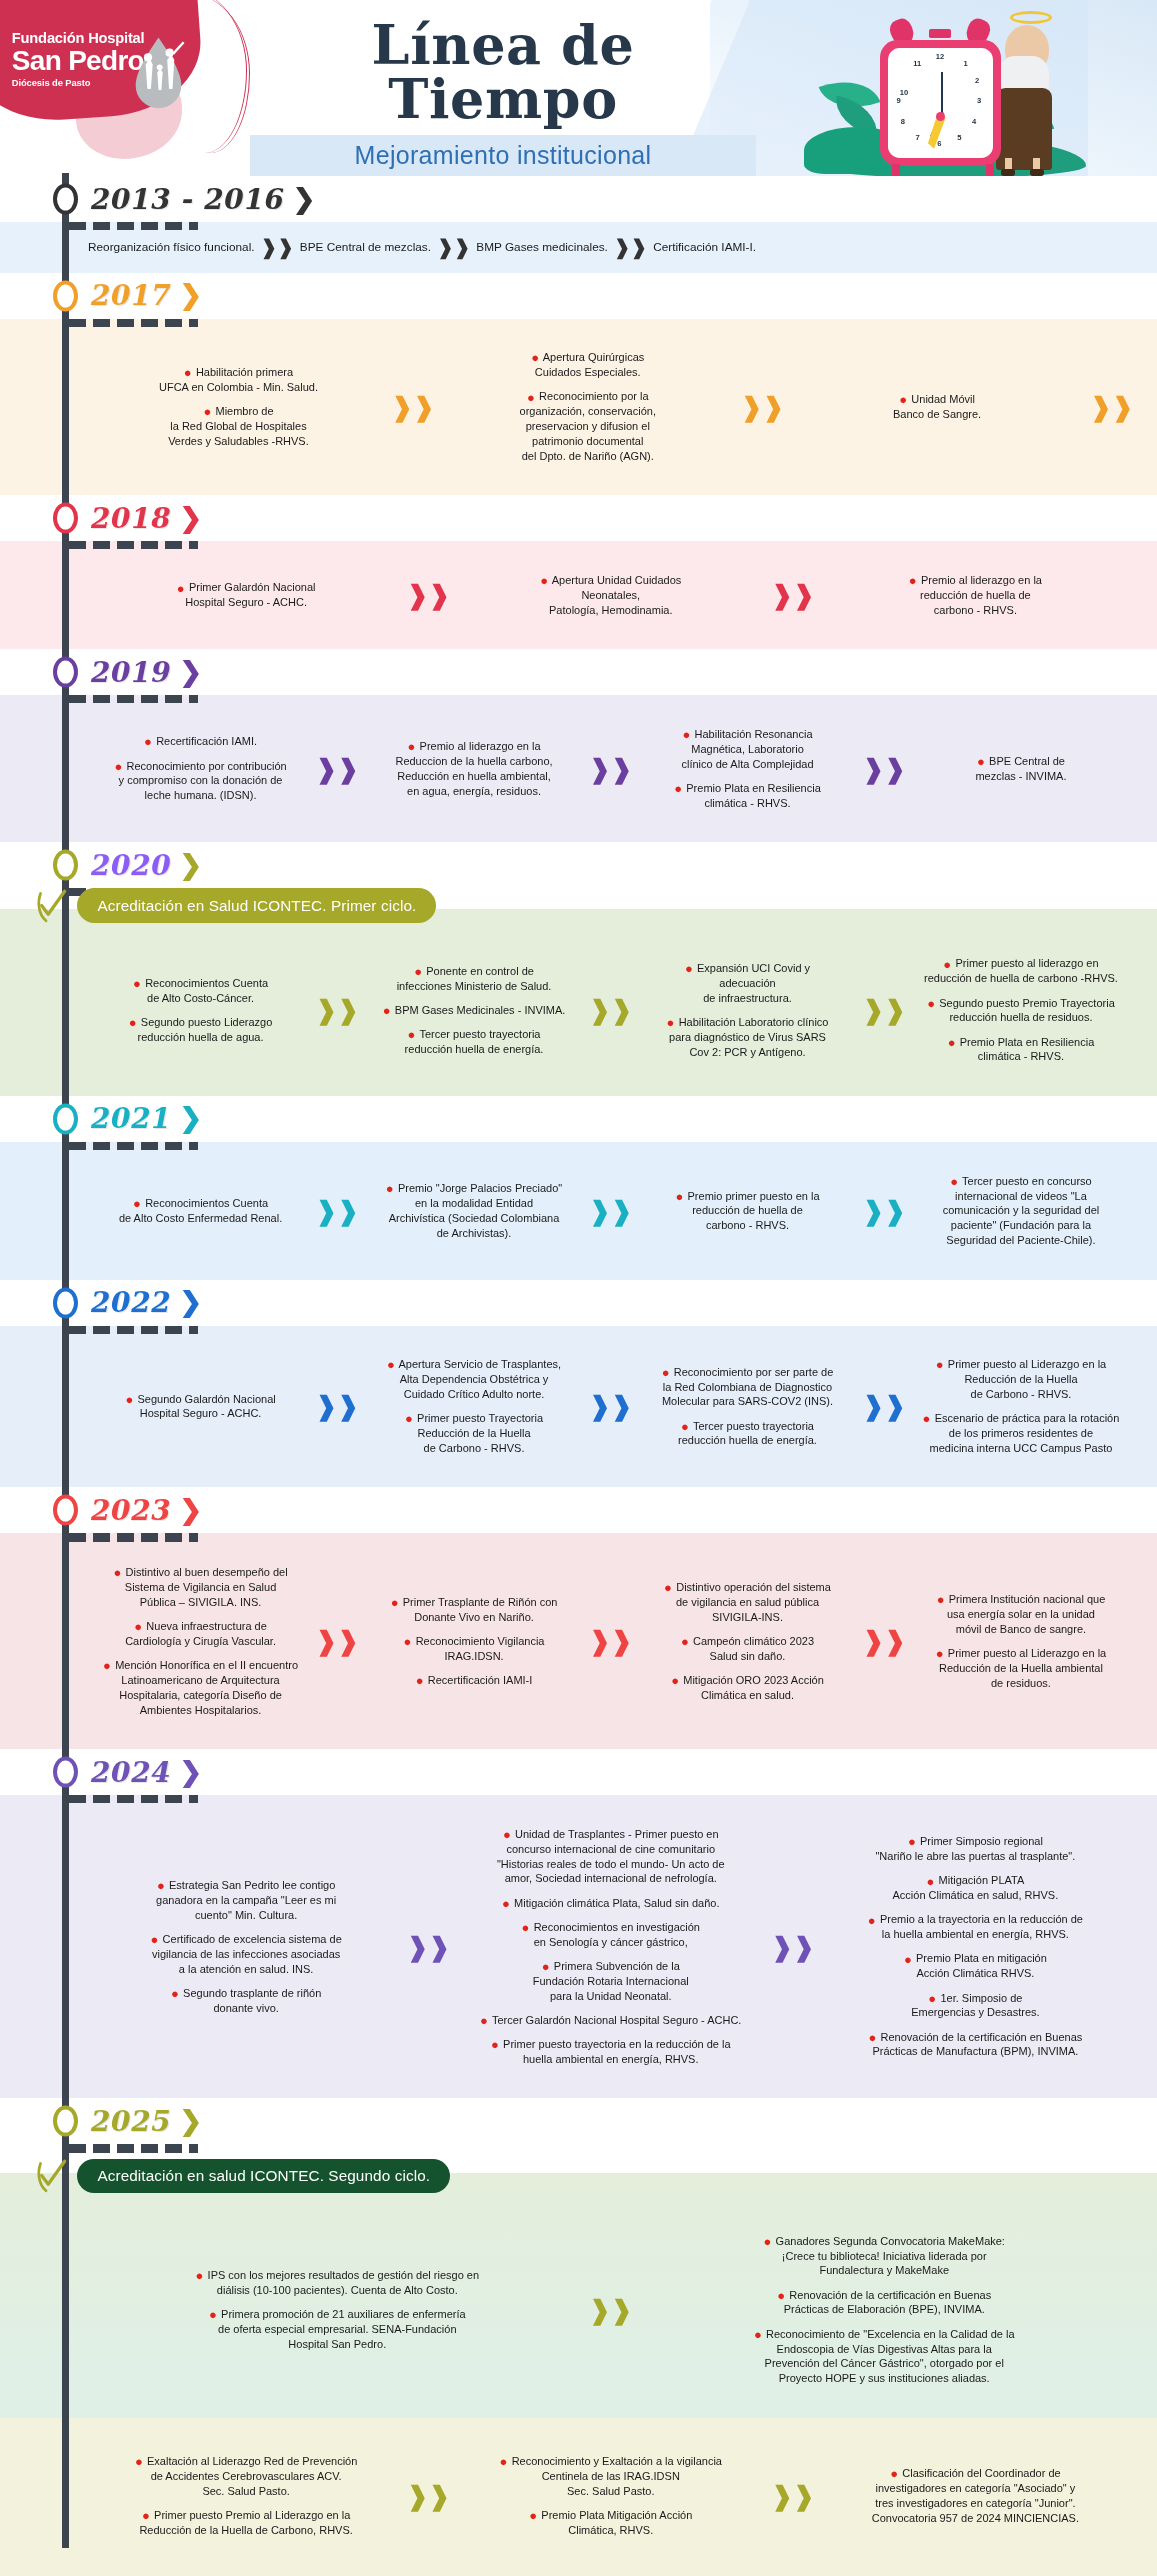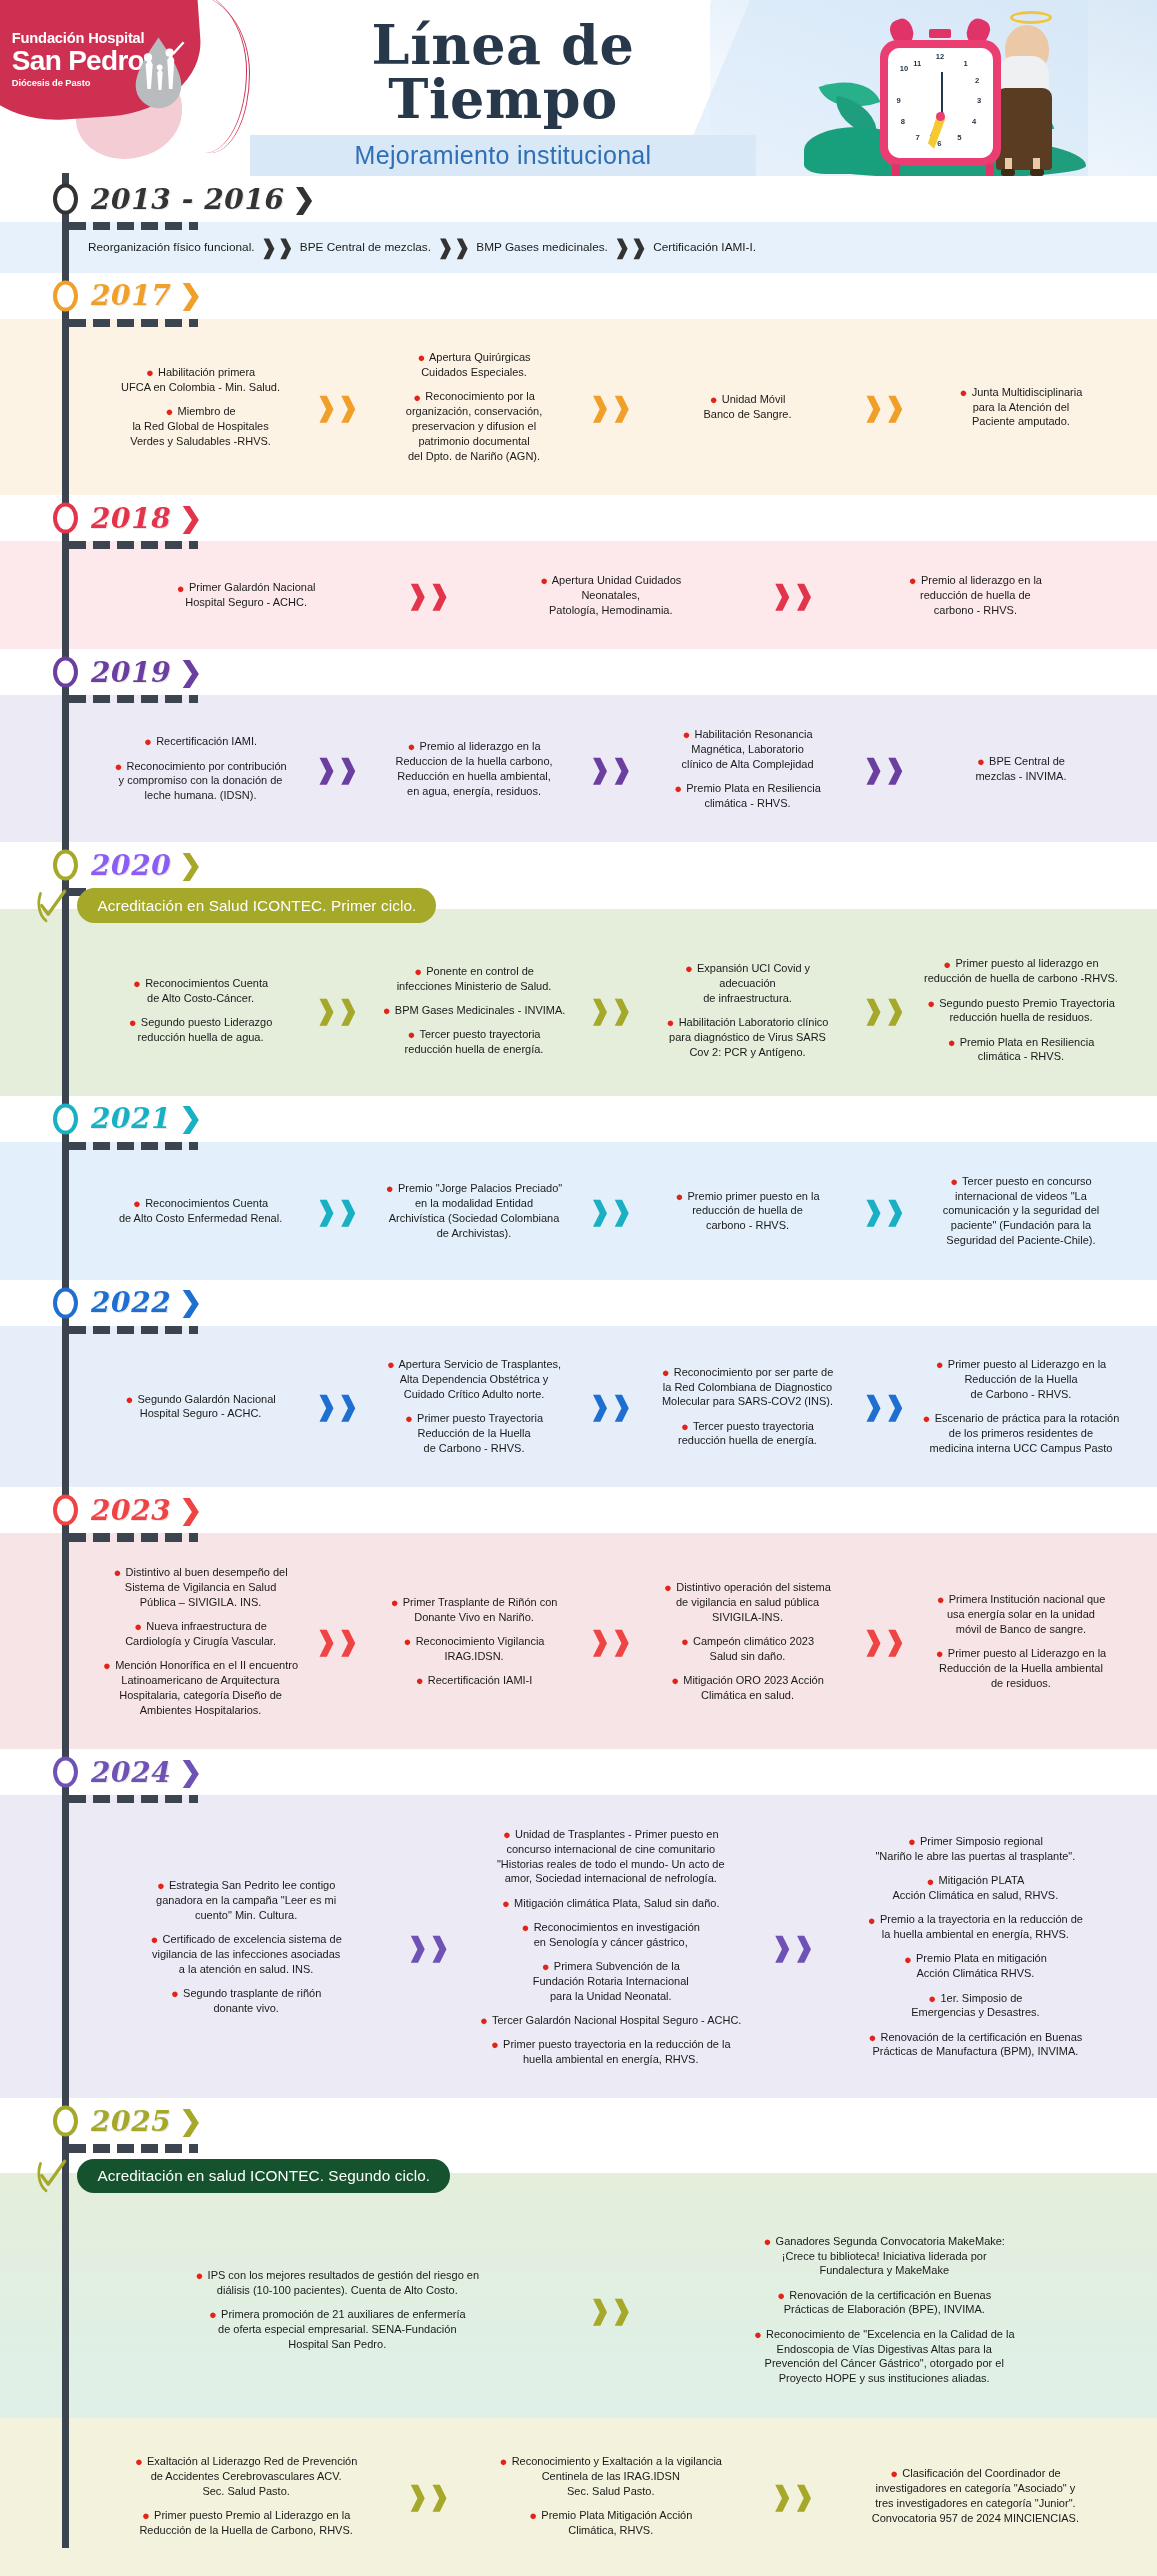--- a/index.html
+++ b/index.html
@@ -192,21 +192,21 @@
           <div class="clock-num" style="left:50%;top:3.5px;margin-left:-4.7px;">12</div>
           <div class="clock-num" style="left:72%;top:10.6px;">1</div>
           <div class="clock-num" style="left:83%;top:28px;">2</div>
           <div class="clock-num" style="left:85%;top:48px;">3</div>
           <div class="clock-num" style="left:80%;top:69px;">4</div>
           <div class="clock-num" style="left:66%;top:85px;">5</div>
           <div class="clock-num" style="left:47%;top:91px;">6</div>
           <div class="clock-num" style="left:26%;top:85px;">7</div>
           <div class="clock-num" style="left:12%;top:69px;">8</div>
           <div class="clock-num" style="left:8%;top:48px;">9</div>
-          <div class="clock-num" style="left:11%;top:16px;text-align:right;">10</div>
+          <div class="clock-num" style="left:11%;top:40px;text-align:right;">10</div>
           <div class="clock-num" style="left:24%;top:10.6px;">11</div>
           <div class="hand-m"></div>
           <div style="position:absolute;left:50%;top:58%;width:2.9px;height:27px;background:#22364a;transform-origin:top center;transform:rotate(24deg);"></div>
           <div style="position:absolute;left:38%;top:60%;width:17.6px;height:35px;background:#f6c931;clip-path:polygon(55% 0,100% 12%,35% 100%,0 84%);"></div>
           <div class="pivot"></div>
         </div>
       </div>
       <div class="clock-foot" style="left:94px;top:158px;"></div>
       <div class="clock-foot" style="left:188px;top:158px;"></div>
     </div>
@@ -264,23 +264,20 @@
             <div class="arrow" style="color:#f0a029">❱❱</div>
             <div class="col">
               <div class="item"><span class="bullet">●</span> Apertura Quirúrgicas<br>Cuidados Especiales.</div>
               <div class="item"><span class="bullet">●</span> Reconocimiento por la<br>organización, conservación,<br>preservacion y difusion el<br>patrimonio documental<br>del Dpto. de Nariño (AGN).</div>
             </div>
             <div class="arrow" style="color:#f0a029">❱❱</div>
             <div class="col">
               <div class="item"><span class="bullet">●</span> Unidad Móvil<br>Banco de Sangre.</div>
             </div>
             <div class="arrow" style="color:#f0a029">❱❱</div>
-            <div class="col">
-              <div class="item"><span class="bullet">●</span> Junta Multidisciplinaria<br>para la Atención del<br>Paciente amputado.</div>
-            </div>
           </div>
         </div>
       </div>
       <div class="era">
         <div class="era-head">
           <span class="era-dot" style="border-color:#e2344a"></span>
           <span class="era-year" style="color:#e2344a">2018</span>
           <span class="era-chev" style="color:#e2344a">❯</span>
         </div>
         <div class="dashes" style="position:relative;left:69px;margin-bottom:-8.2px;z-index:7">

